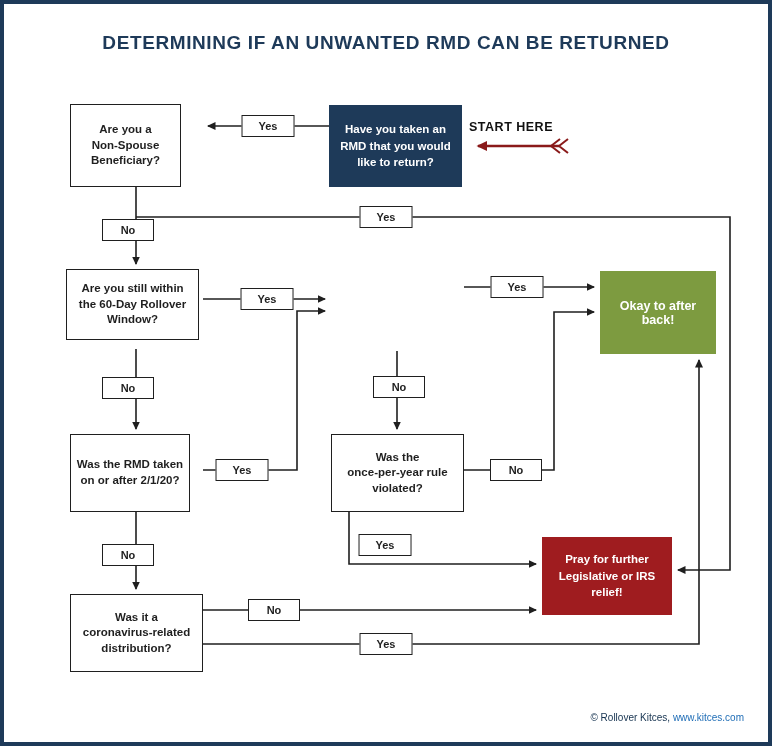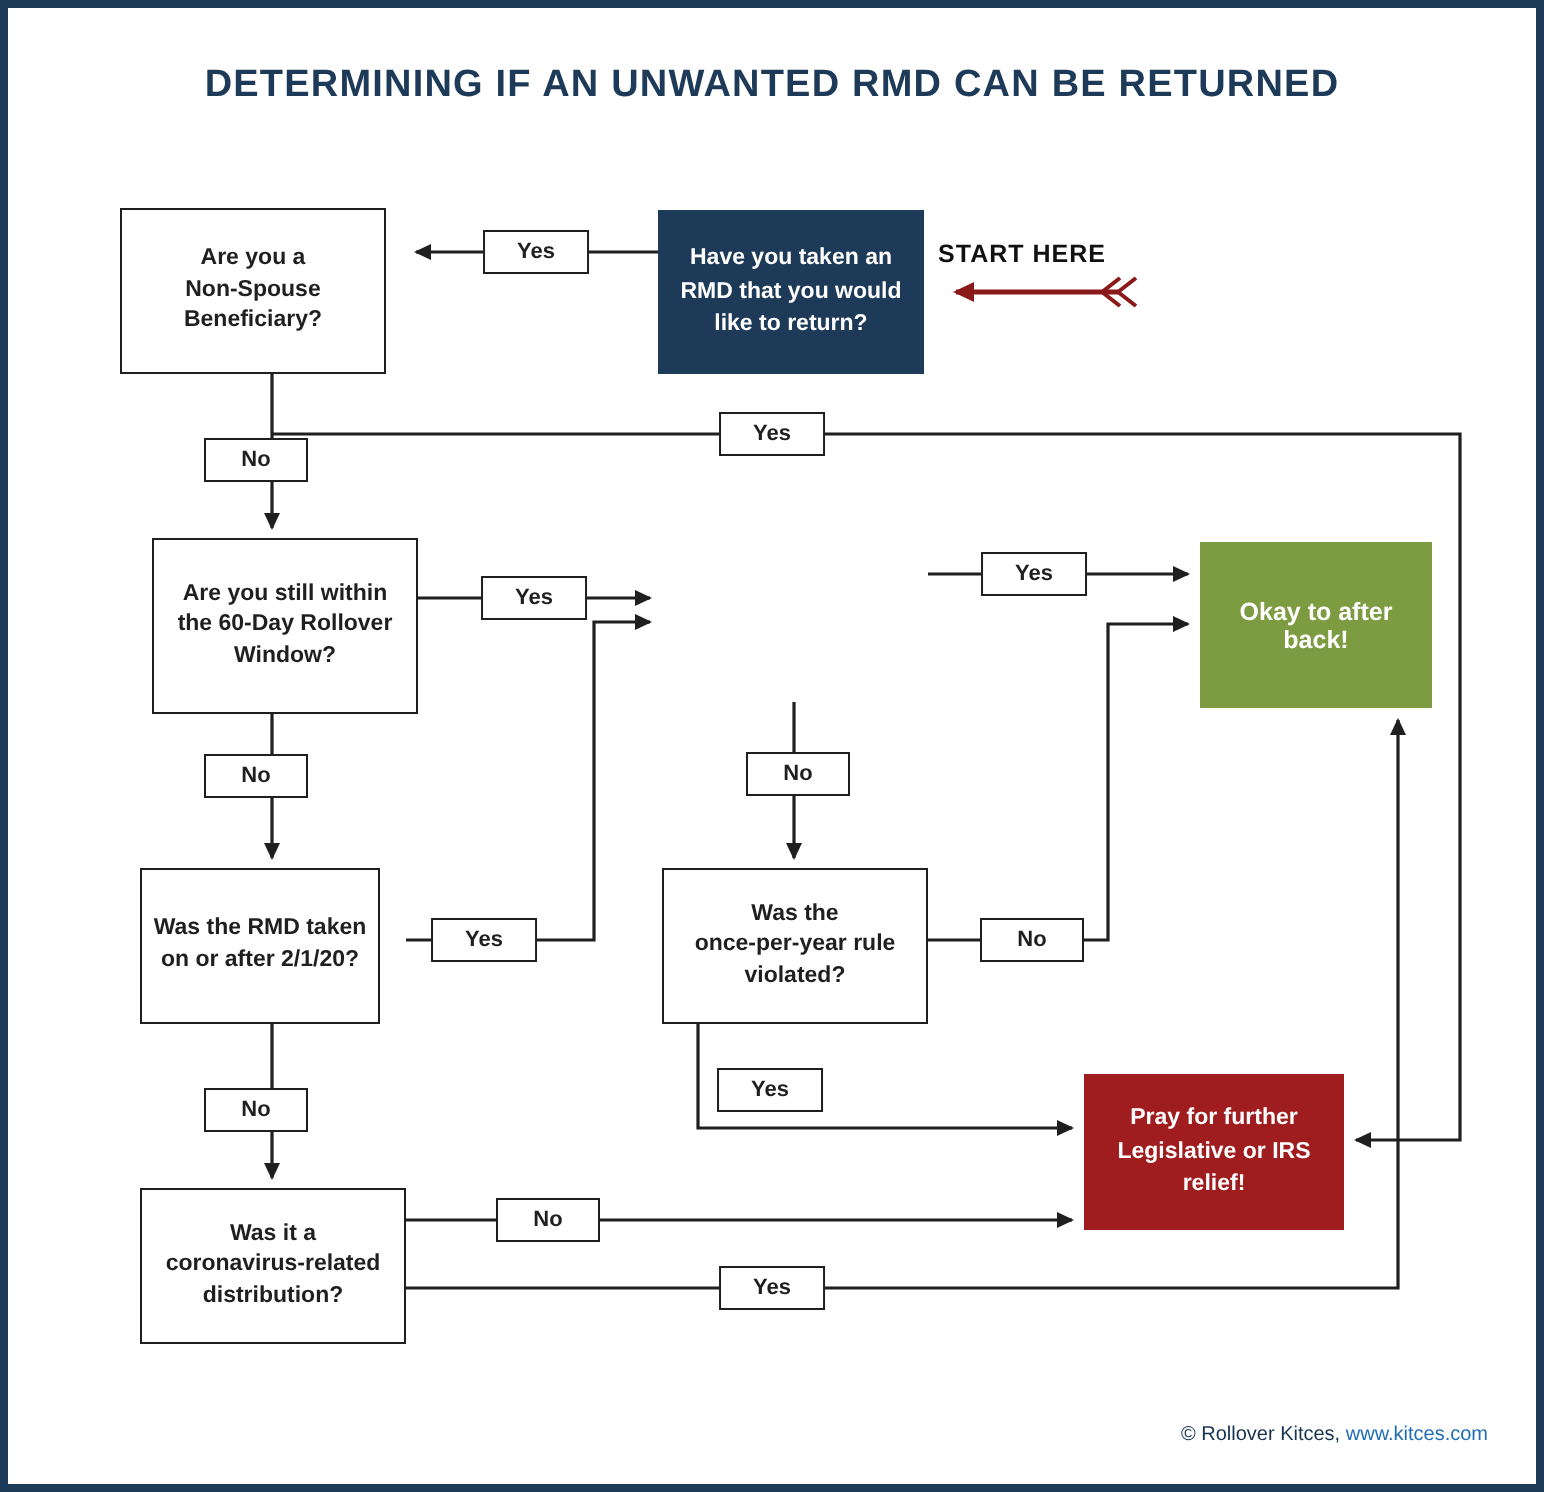--- a/index.html
+++ b/index.html
@@ -85,25 +85,25 @@
     <g stroke="#8a1a1a" fill="none">
       <path d="M 555 142 H 474" stroke-width="2.4" marker-end="url(#arrow-red)"></path>
       <path stroke-width="2" d="M 555 142 L 564 135 M 555 142 L 564 149 M 547 142 L 556 135 M 547 142 L 556 149"></path>
     </g>
   </svg>
 
   <div class="node navy" style="left:325px;top:101px;width:133px;height:82px">Have you taken an
 RMD that you would
 like to return?</div>
 
-  <div class="node plain" style="left:56px;top:100px;width:133px;height:83px">Are you a
+  <div class="node plain" style="left:66px;top:100px;width:111px;height:83px">Are you a
 Non-Spouse
 Beneficiary?</div>
 
-  <div class="node plain" style="left:72px;top:265px;width:133px;height:88px">Are you still within
+  <div class="node plain" style="left:62px;top:265px;width:133px;height:71px">Are you still within
 the 60-Day Rollover
 Window?</div>
 
   <div class="node plain" style="left:66px;top:430px;width:120px;height:78px">Was the RMD taken
 on or after 2/1/20?</div>
 
   <div class="node plain" style="left:66px;top:590px;width:133px;height:78px">Was it a
 coronavirus-related
 distribution?</div>
 

